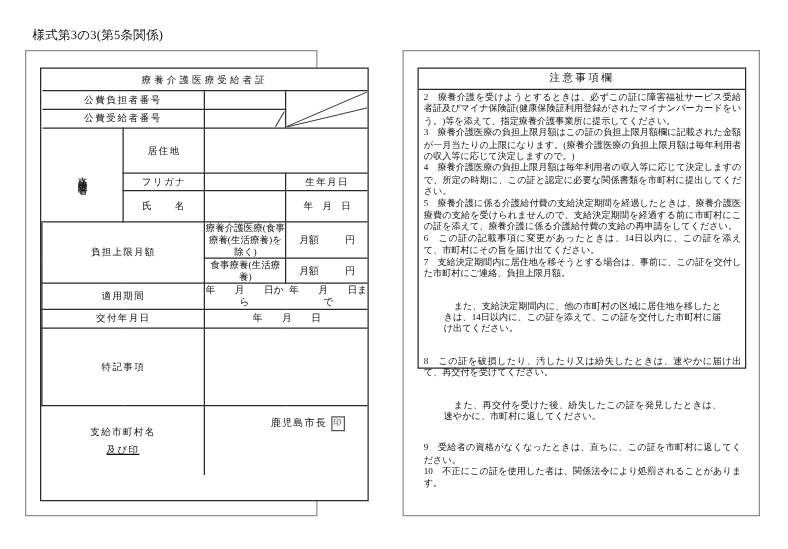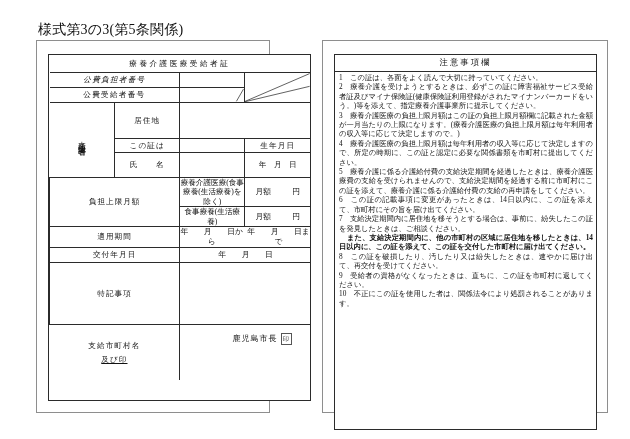--- a/index.html
+++ b/index.html
@@ -19,47 +19,47 @@
   .page {
     position: relative;
     width: 630px;
     height: 439px;
     box-sizing: border-box;
   }
 
   
   .form-no {
     position: absolute;
-    left: 38px;
+    left: 26px;
     top: 21px;
-    font-size: 14px;
+    font-size: 10px;
     letter-spacing: 0.2px;
     white-space: nowrap;
     color: #111;
   }
 
   
   .panel {
     position: absolute;
     box-sizing: border-box;
     border: 1px solid #8e8e8e;
     background: #fff;
   }
-  .panel-left  { left: 36px;  top: 40px; width: 234px; height: 373px; }
+  .panel-left  { left: 20px;  top: 40px; width: 234px; height: 373px; }
   .panel-right { left: 322px; top: 40px; width: 286px; height: 373px; }
 
   
   .card {
     position: absolute;
     box-sizing: border-box;
     border: 1.3px solid #2b2b2b;
     background: #fff;
   }
   .card-left  { left: 11px; top: 13px; width: 263px; height: 347px; }
-  .card-right { left: 11px; top: 13px; width: 263px; height: 376px; }
+  .card-right { left: 11px; top: 13px; width: 263px; height: 241px; }
 
   
   .tbl {
     width: 100%;
     border-collapse: collapse;
     table-layout: fixed;
   }
   .tbl td {
     border: 1px solid #2b2b2b;
     padding: 0;
@@ -180,43 +180,42 @@
     color: #111;
   }
   .note-item {
     margin: 0;
     text-indent: 0;
   }
   .note-item .n {
     display: inline;
   }
   .note-sub {
-    margin: 0;
+    margin: 16px;
     text-indent: 8px;
-    font-weight: bold;
   }
 </style>
 </head>
 <body>
 
 <div class="page">
 
   <div class="form-no">様式第3の3(第5条関係)</div>
 
   <div class="panel panel-left">
     <div class="card card-left">
       <table class="tbl">
 
         <tbody>
             <tr>
           <td class="cert-title no-t no-l no-r" colspan="4">療養介護医療受給者証</td>
         </tr>
 
         <tr class="numrow">
-          <td class="lbl-num no-l" colspan="2" style="width:76px;font-style:italic;">公費負担者番号</td>
+          <td class="lbl-num no-l" colspan="2" style="width:76px;">公費負担者番号</td>
           <td style="width:110px;">
             <div class="grid-wrap">
               <div class="gcell"></div>
               <div class="gcell solid"></div>
               <div class="gcell"></div>
               <div class="gcell solid"></div>
               <div class="gcell"></div>
               <div class="gcell solid"></div>
               <div class="gcell"></div>
               <div class="gcell last"></div>
@@ -251,21 +250,21 @@
 
         <tr>
           <td rowspan="3" class="no-l" style="width:15px;">
             <span class="vert">支給決定障害者</span>
           </td>
           <td class="lbl" style="width:61px;height:35px;">居住地</td>
           <td class="no-r" colspan="2"></td>
         </tr>
 
         <tr>
-          <td class="lbl" style="height:13px;">この証は</td>
+          <td class="lbl" style="height:13px;">フリガナ</td>
           <td></td>
           <td class="no-r lbl">生年月日</td>
         </tr>
 
         <tr>
           <td class="lbl" style="height:24px;margin-top:44px;">氏　　名</td>
           <td></td>
           <td class="no-r">年　月　日</td>
         </tr>
 
@@ -329,29 +328,29 @@
       </tbody>
         </table>
     </div>
   </div>
 
   <div class="panel panel-right">
     <div class="card card-right">
       <div class="notes-title">注意事項欄</div>
       <div class="notes-body">
 
-        <p class="note-item"><span class="n">1</span><span>　この証は、各面をよく読んで大切に持っていてください。</span></p>
         <p class="note-item"><span class="n">2</span><span>　療養介護を受けようとするときは、必ずこの証に障害福祉サービス受給者証及びマイナ保険証(健康保険証利用登録がされたマイナンバーカードをいう。)等を添えて、指定療養介護事業所に提示してください。</span></p>
         <p class="note-item"><span class="n">3</span><span>　療養介護医療の負担上限月額はこの証の負担上限月額欄に記載された金額が一月当たりの上限になります。(療養介護医療の負担上限月額は毎年利用者の収入等に応じて決定しますので。)</span></p>
         <p class="note-item"><span class="n">4</span><span>　療養介護医療の負担上限月額は毎年利用者の収入等に応じて決定しますので、所定の時期に、この証と認定に必要な関係書類を市町村に提出してください。</span></p>
         <p class="note-item"><span class="n">5</span><span>　療養介護に係る介護給付費の支給決定期間を経過したときは、療養介護医療費の支給を受けられませんので、支給決定期間を経過する前に市町村にこの証を添えて、療養介護に係る介護給付費の支給の再申請をしてください。</span></p>
         <p class="note-item"><span class="n">6</span><span>　この証の記載事項に変更があったときは、14日以内に、この証を添えて、市町村にその旨を届け出てください。</span></p>
-        <p class="note-item"><span class="n">7</span><span>　支給決定期間内に居住地を移そうとする場合は、事前に、紛失したこの証を発見したときは、ご相談ください。</span></p>
+        <p class="note-item"><span class="n">7</span><span>　支給決定期間内に居住地を移そうとする場合は、事前に、この証を交付した市町村にご連絡、負担上限月額。</span></p>
         <p class="note-sub">また、支給決定期間内に、他の市町村の区域に居住地を移したときは、14日以内に、この証を添えて、この証を交付した市町村に届け出てください。</p>
         <p class="note-item"><span class="n">8</span><span>　この証を破損したり、汚したり又は紛失したときは、速やかに届け出て、再交付を受けてください。</span></p>
+        <p class="note-sub">また、再交付を受けた後、紛失したこの証を発見したときは、速やかに、市町村に返してください。</p>
         <p class="note-item"><span class="n">9</span><span>　受給者の資格がなくなったときは、直ちに、この証を市町村に返してください。</span></p>
         <p class="note-item"><span class="n">10</span><span>　不正にこの証を使用した者は、関係法令により処罰されることがあります。</span></p>
 
       </div>
     </div>
   </div>
 
 </div>
 
 </body></html>

